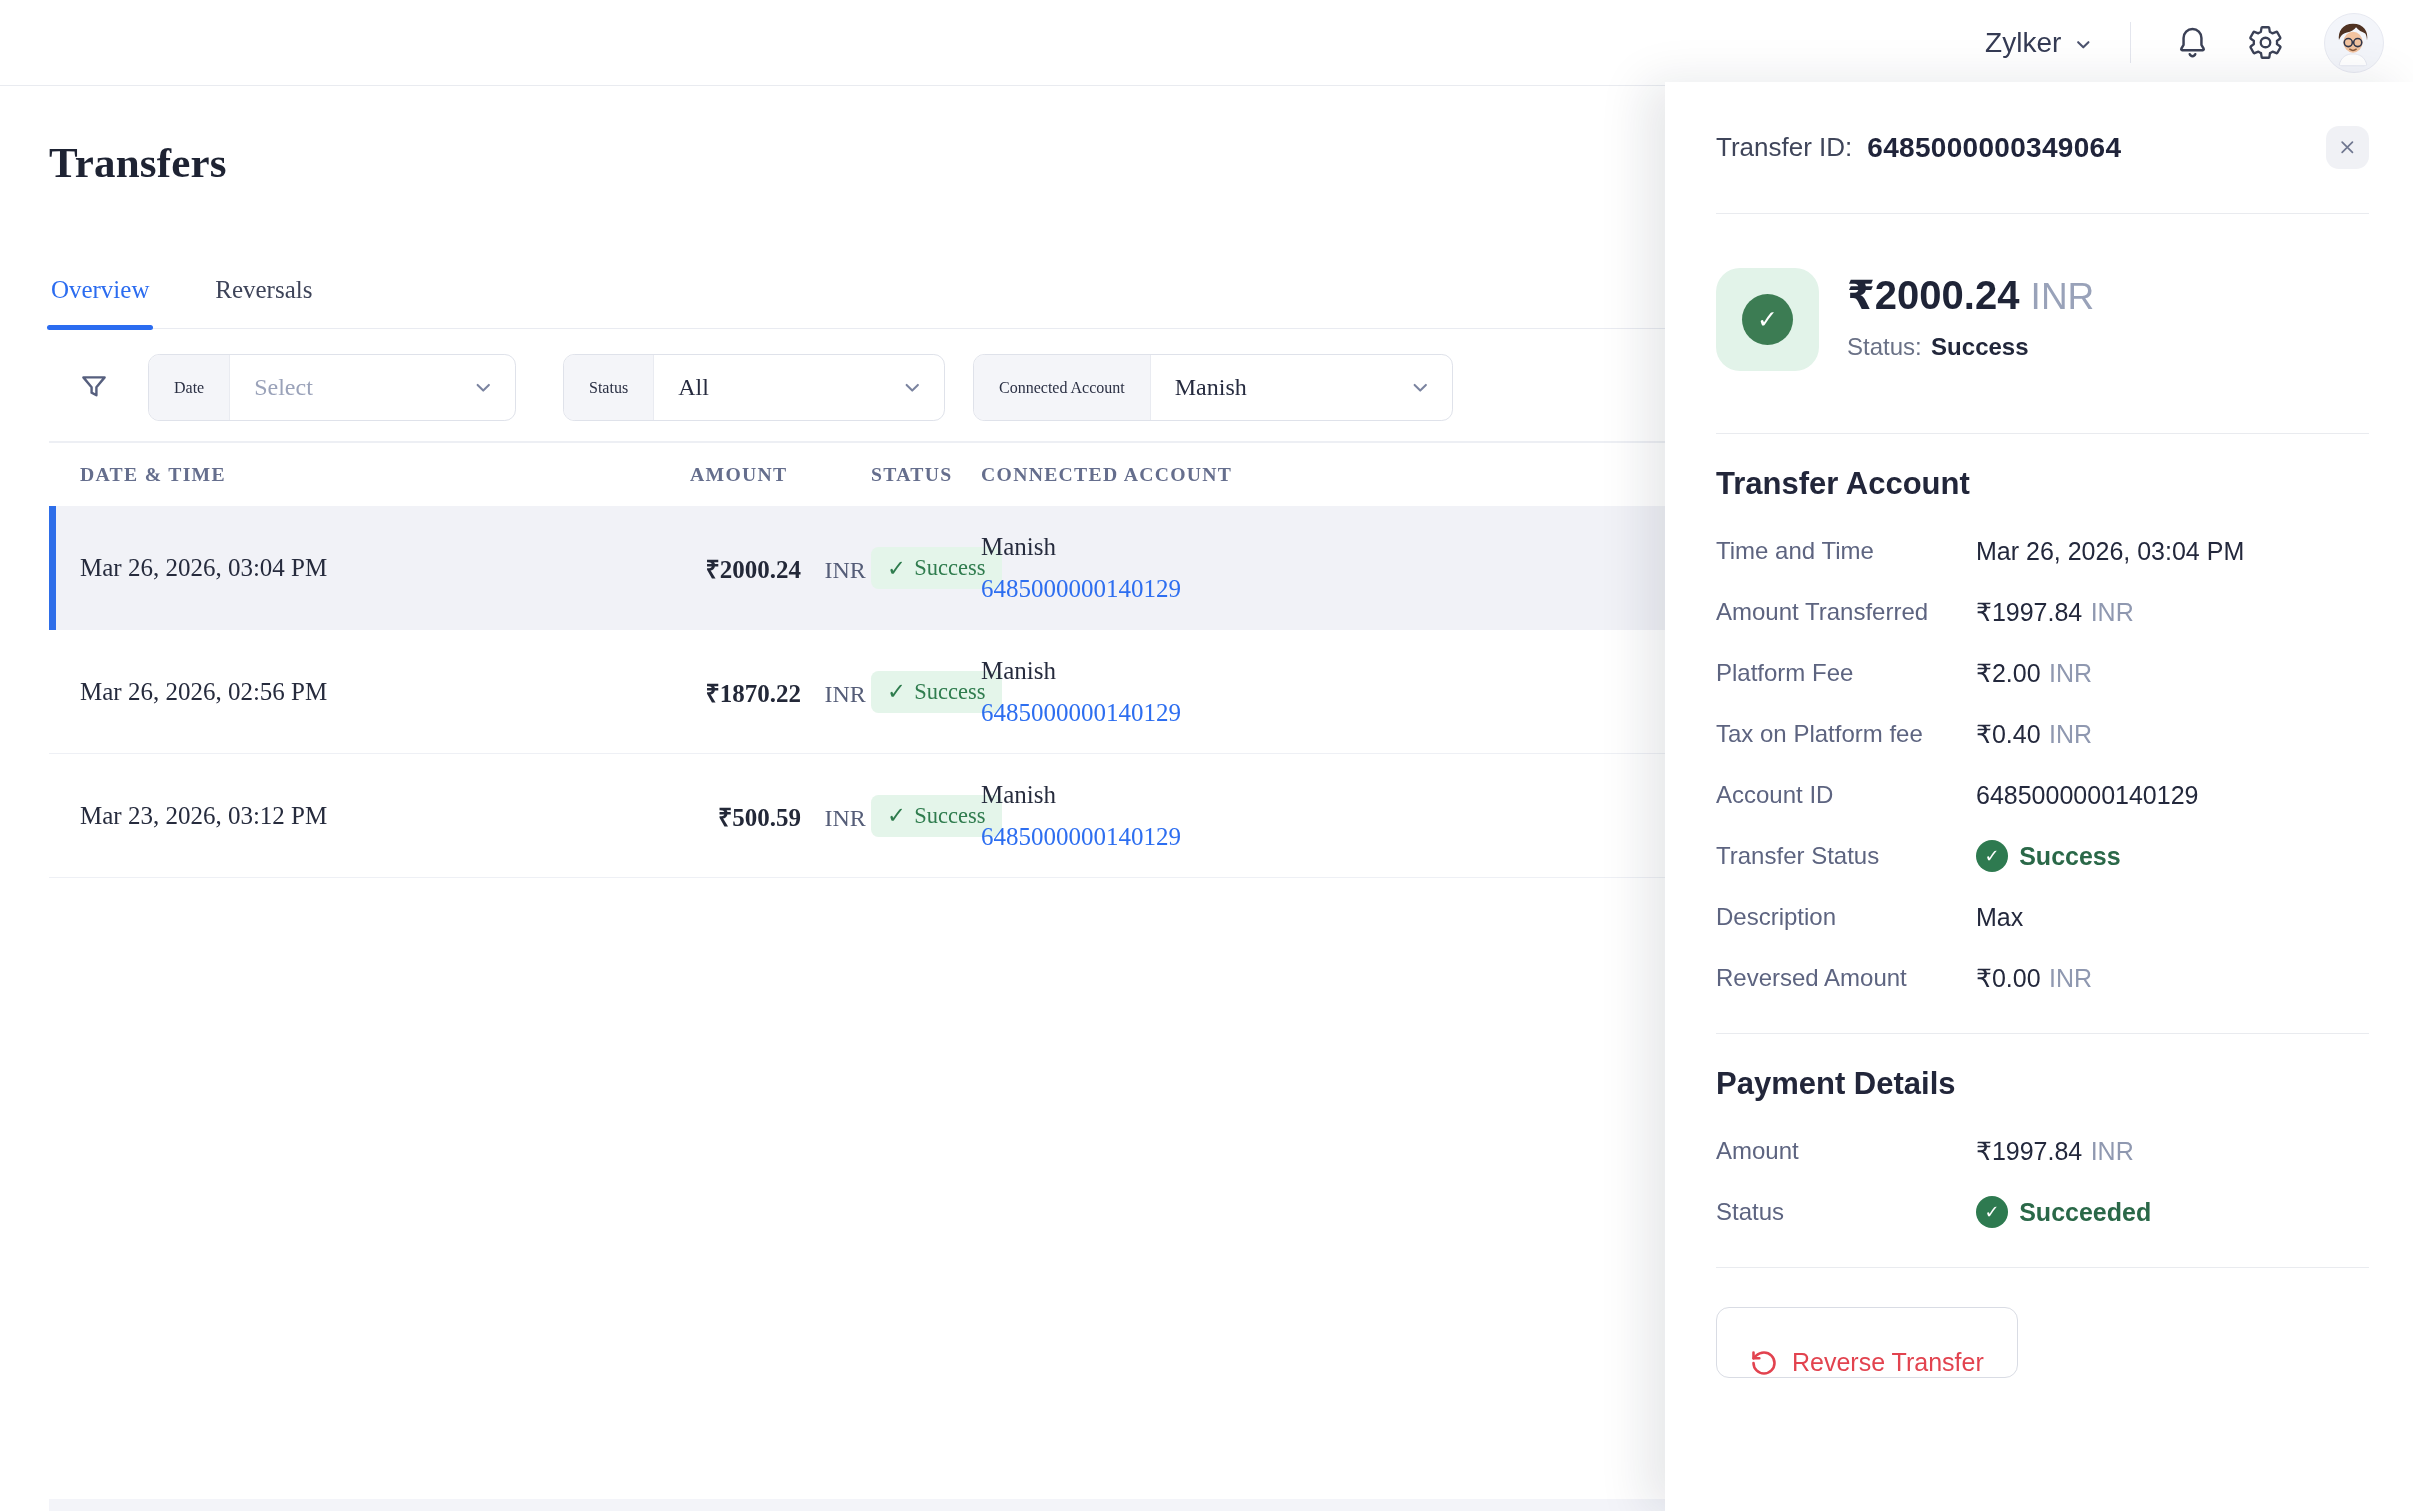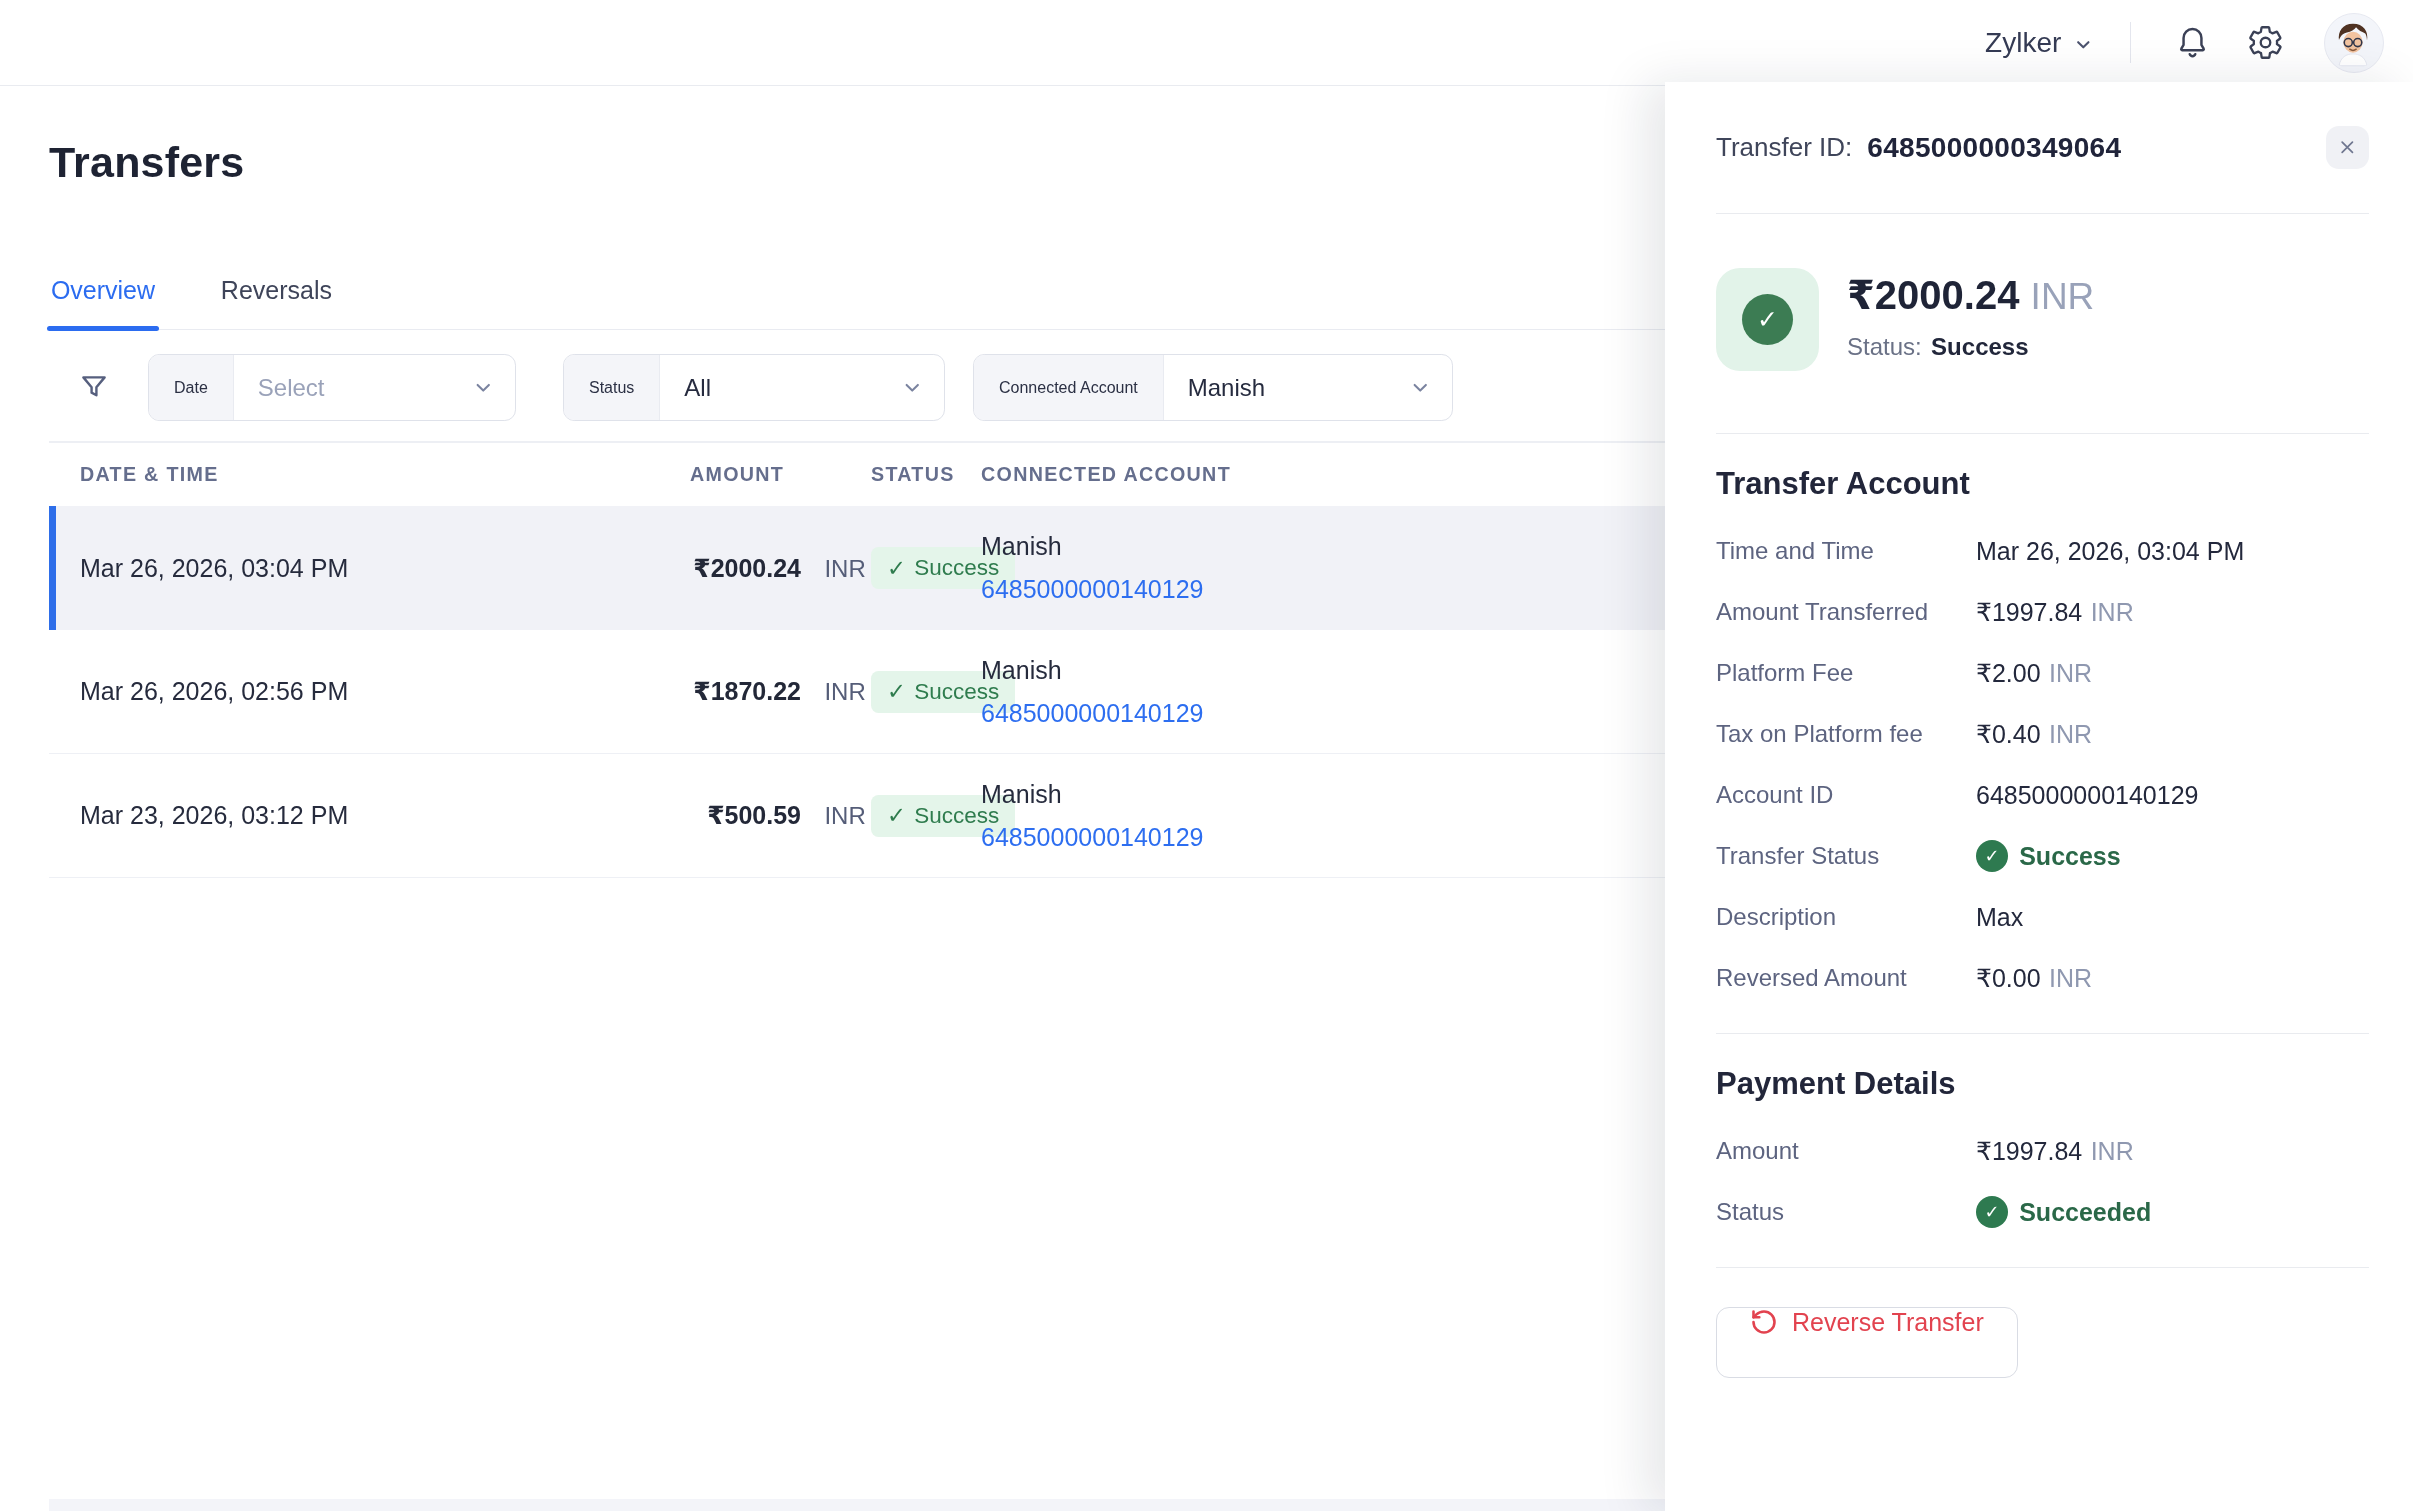--- a/index.html
+++ b/index.html
@@ -15,21 +15,21 @@
          color:#353b54; cursor:pointer; }
   .org svg { margin-top:2.8px; }
   .tb-divider { width:0.9px; height:41px; background:#e4e6ee; margin:0 37px; }
   .icon-btn { background:none; border:none; cursor:pointer; display:flex; align-items:center;
               justify-content:center; width:49px; height:49px; }
   .icon-btn + .icon-btn { margin-left:24px; }
   .avatar { width:60px; height:60px; border-radius:50%; margin-left:34px; border:1.9px solid #e7e9f1;
             background:#f3f5fa; overflow:hidden; cursor:pointer; padding:0; }
 
   
-  .main { position:absolute; left:0; top:86px; width:1665px; height:1425px; overflow:hidden; background:#fff; }
+  .main { position:absolute; left:0; top:86px; width:1665px; height:1425px; overflow:hidden; background:#fff;font-family:Liberation Serif, serif; }
   .page-title { position:absolute; left:49px; top:52px; font-size:43px; font-weight:600;
                 color:#1e2333; letter-spacing:0.2px; }
 
   .tabs { position:absolute; left:49px; top:173px; width:1616px; display:flex; gap:62px;
           border-bottom:1.9px solid #e9ebf1; }
   .tab { position:relative; font-size:25px; padding:17px 1.9px 24px; color:#3e4459; cursor:pointer; }
   .tab.active { color:#2b6cf0; font-weight:500; }
   .tab.active::after { content:""; position:absolute; left:-1.9px; right:-1.9px; bottom:-1.9px;
                        height:4.7px; border-radius:3.7px; background:#2b6cf0; }
 
@@ -102,21 +102,21 @@
   .dvalue .suffix { color:#8f98b0; font-weight:400; margin-left:8.4px; }
   .dvalue .mini-check { width:32px; height:32px; border-radius:50%; background:#2e7a50; color:#fff;
                         display:flex; align-items:center; justify-content:center; font-size:18px;
                         font-weight:700; margin-right:11.2px; flex:0 0 auto; }
   .dvalue.green { color:#2a6848; font-weight:600; }
   .dvalue a { color:#2d6ef0; font-weight:500; text-decoration:none; cursor:pointer;
               display:inline-flex; align-items:center; }
   .dvalue a svg { margin-left:10.3px; }
   .sections .hr.sect { margin-top:24px; }
 
-  .reverse-btn { margin-top:39px; height:71px; padding:0 33px; display:inline-flex; align-items:flex-start;
+  .reverse-btn { margin-top:39px; height:71px; padding:0 33px; display:inline-flex; align-items:flex-end;
                  gap:14px; background:#fff; border:1.4px solid #d9dce4; border-radius:13px;
                  font-family:inherit; font-size:25px; font-weight:500; color:#e2434f; cursor:pointer; }
 
   svg { display:block; }
 </style>
 </head>
 <body>
 
 <div id="root">
 

